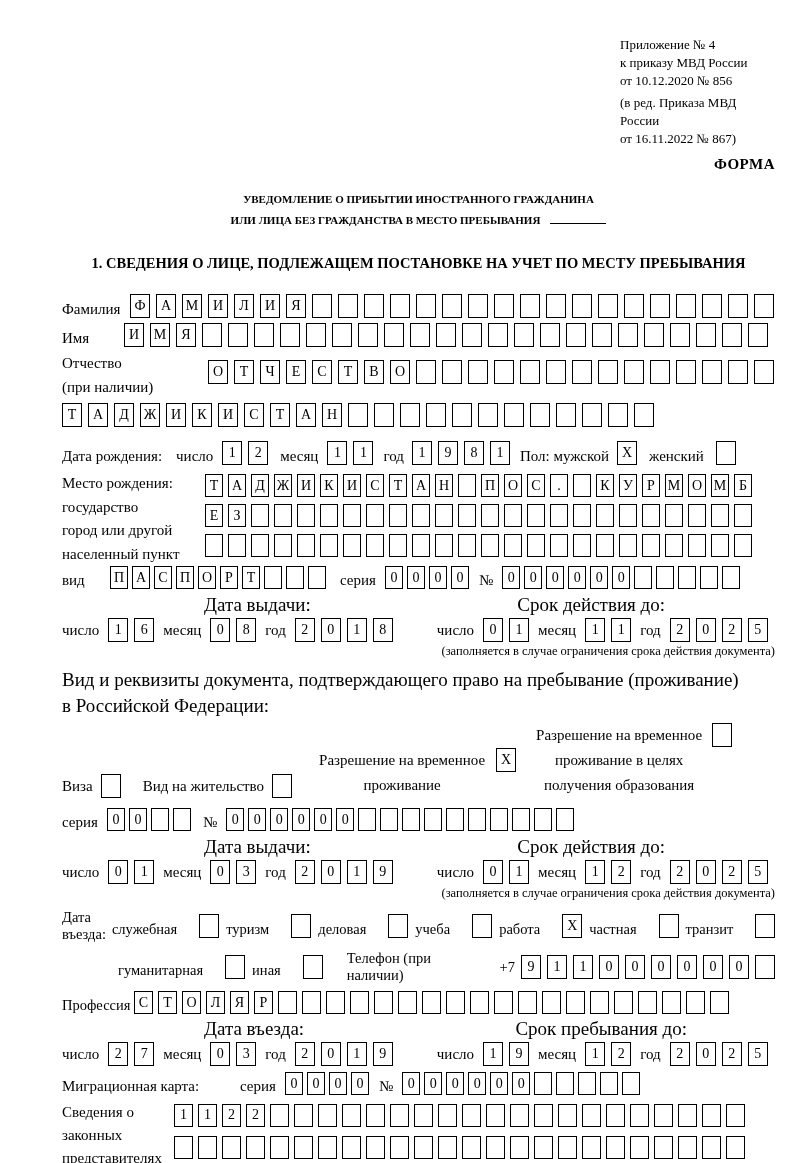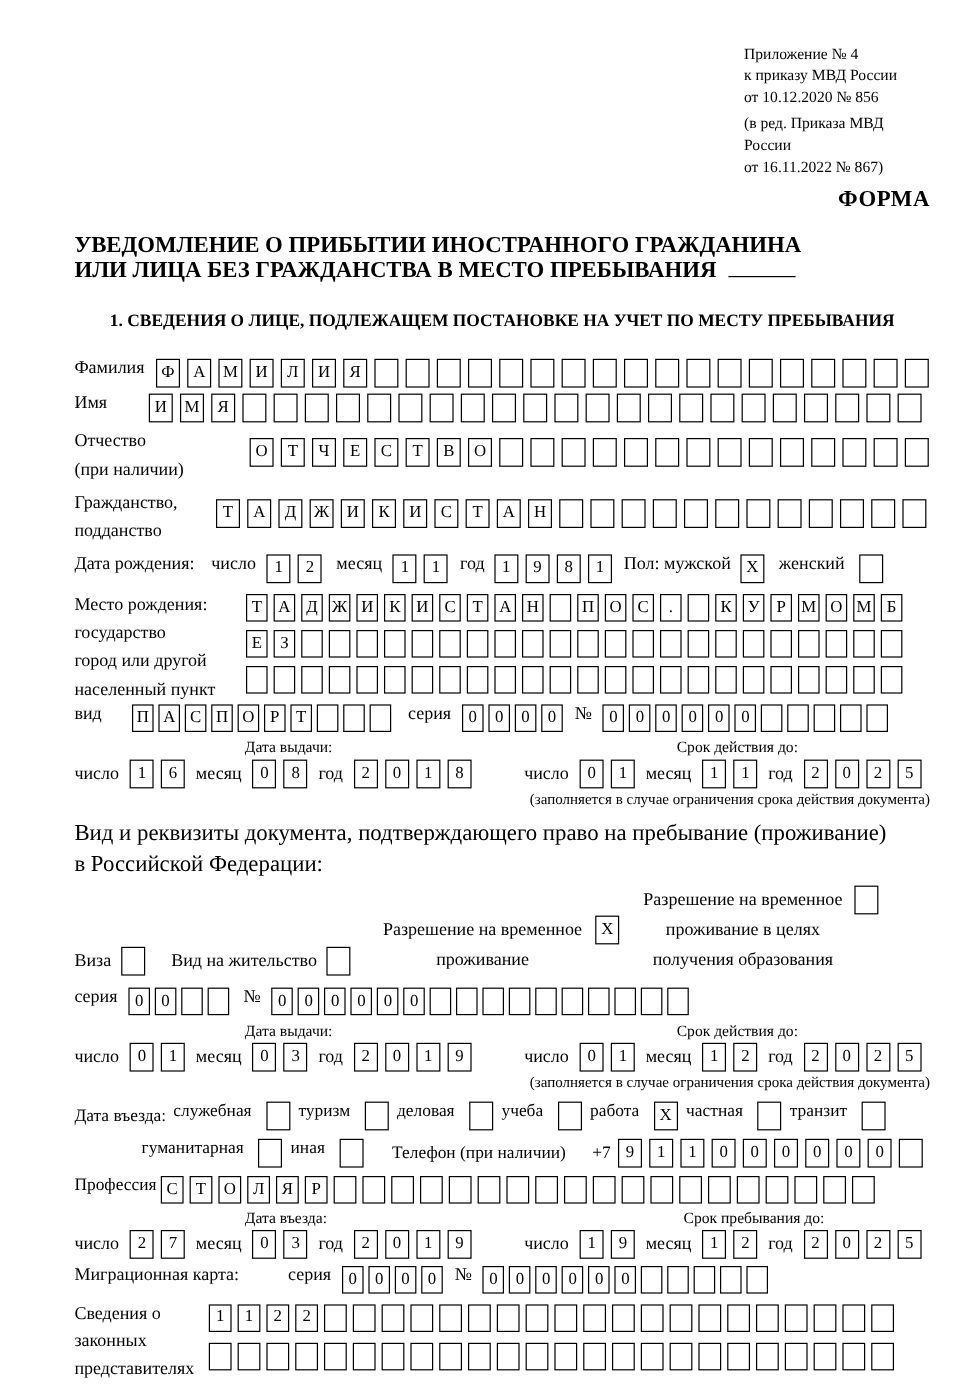--- a/index.html
+++ b/index.html
@@ -3,59 +3,59 @@
 <meta charset="utf-8">
 <style>
   html,body{margin:0;padding:0;background:#fff;}
   .page{
     position:relative;width:800px;height:1163px;background:#ffffff;color:#000;
     font-family:"Liberation Serif","DejaVu Serif",serif;
     box-sizing:border-box;padding:36px 25px 10px 62px;overflow:hidden;
   }
   .appendix{margin-left:558px;font-size:13px;line-height:18px;}
   .appendix .amend{margin-top:4px;}
-  .forma{ text-align:right;font-weight:bold;font-size:19px;margin-top:8px;letter-spacing:.5px;}
-  .title{ font-weight:bold;font-size:19px;line-height:21px;margin-top:16px;}
+  .forma{ text-align:right;font-weight:bold;font-size:15px;margin-top:8px;letter-spacing:.5px;}
+  .title{ text-align:center;font-weight:bold;font-size:11px;line-height:21px;margin-top:16px;}
   .uline{display:inline-block;width:56px;border-bottom:1.6px solid #000;height:12px;margin-left:10px;}
   .sec1{ text-align:center;font-weight:bold;font-size:14.5px;margin-top:24px;margin-bottom:22px;font-family:Liberation Serif, serif;}
 
-  .frow{display:flex;align-items:flex-start;margin-bottom:5px;}
+  .frow{display:flex;align-items:flex-end;margin-bottom:5px;}
   .flabel{font-size:15px;flex:none;}
   .cells{display:inline-flex;gap:6px;align-items:center;flex:none;}
   .cell{
     width:20px;height:24px;border:1.6px solid #000;box-sizing:border-box;
     display:flex;align-items:center;justify-content:center;
     font-size:14px;background:#fff;flex:none;
   }
   .cells.sm{gap:4px}.cells.sm .cell{width:18px;height:23px;}
   .cells.xs{gap:5px}.cells.xs .cell{width:18px;height:23px;}
   .cells.md{gap:5px}.cells.md .cell{width:19px;height:23px;}
 
   .twocol{display:flex;align-items:center;margin-bottom:4px;}
   .lblcol{flex:none;font-size:15px;line-height:23.5px;}
   .cellcol .cells{display:flex;margin-bottom:7px;}
 
   .center-bold{text-align:center;font-weight:bold;font-size:14px;margin:2px 0 6px 0;}
 
-  .dlheader{display:flex;font-size:13px;margin-bottom:2px;}
+  .dlheader{display:flex;font-size:19px;margin-bottom:2px;}
   .dl-left{margin-left:142px;}
   .dl-right{margin-left:auto;margin-right:110px;}
   .daterow{display:flex;align-items:center;margin-bottom:2px;}
   .dgroup{display:flex;align-items:center;gap:9px;font-size:15px;}
   .dgroup.right{margin-left:44px;}
   .note{font-size:12.5px;text-align:right;margin-bottom:8px;}
 
   .intro{font-size:19px;line-height:26px;}
   .permitrow{display:flex;align-items:flex-end;margin:4px 0 10px 0;font-size:15px;}
   .pgroup{display:flex;align-items:flex-start;gap:8px;}
   .pgroup > span{line-height:24px;}
   .plabel{text-align:center;line-height:25px;}
 
   .purposerow{display:flex;align-items:center;font-size:14.5px;margin-bottom:7px;}
-  .popt{display:flex;align-items:flex-start;gap:12px;margin-left:7px;}
+  .popt{display:flex;align-items:flex-end;gap:22px;margin-left:7px;}
   .popt.first{margin-left:6px;}
 
   .lr .lblcol{width:112px;line-height:23px;}
   .lr .cellcol .cells{margin-bottom:9px;}
 </style>
 </head>
 <body>
 
 <div class="page">
 
@@ -167,24 +167,20 @@
           <span class="cell"></span>
           <span class="cell"></span>
           <span class="cell"></span>
           <span class="cell"></span>
           <span class="cell"></span>
         </div>
     </div>
   </div>
 
   <div class="twocol" style="margin-bottom:7px;">
-    <div class="lblcol" style="width:118px">
-      <div>Гражданство,</div>
-      <div>подданство</div>
-    </div>
     <div class="cellcol">
       <div class="cells">
           <span class="cell">Т</span>
           <span class="cell">А</span>
           <span class="cell">Д</span>
           <span class="cell">Ж</span>
           <span class="cell">И</span>
           <span class="cell">К</span>
           <span class="cell">И</span>
           <span class="cell">С</span>

